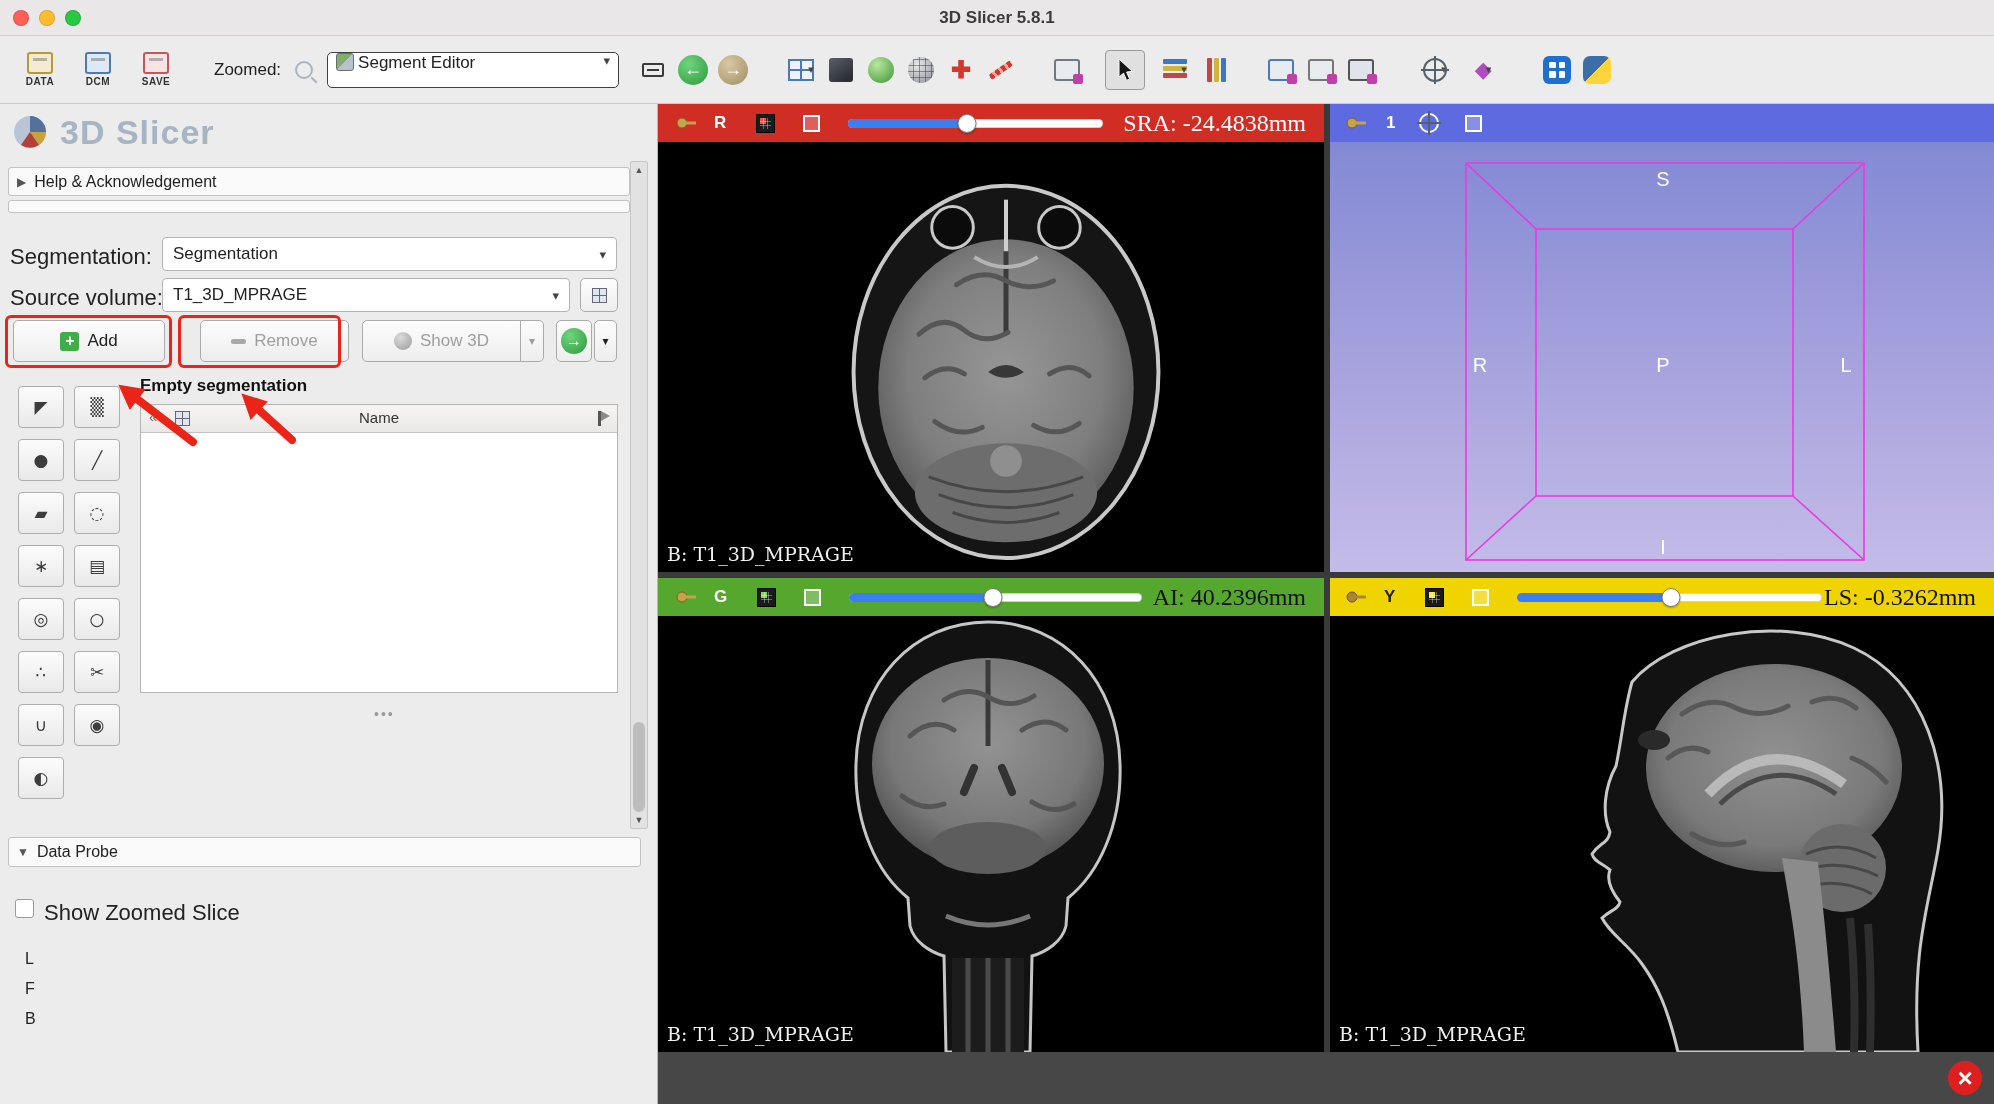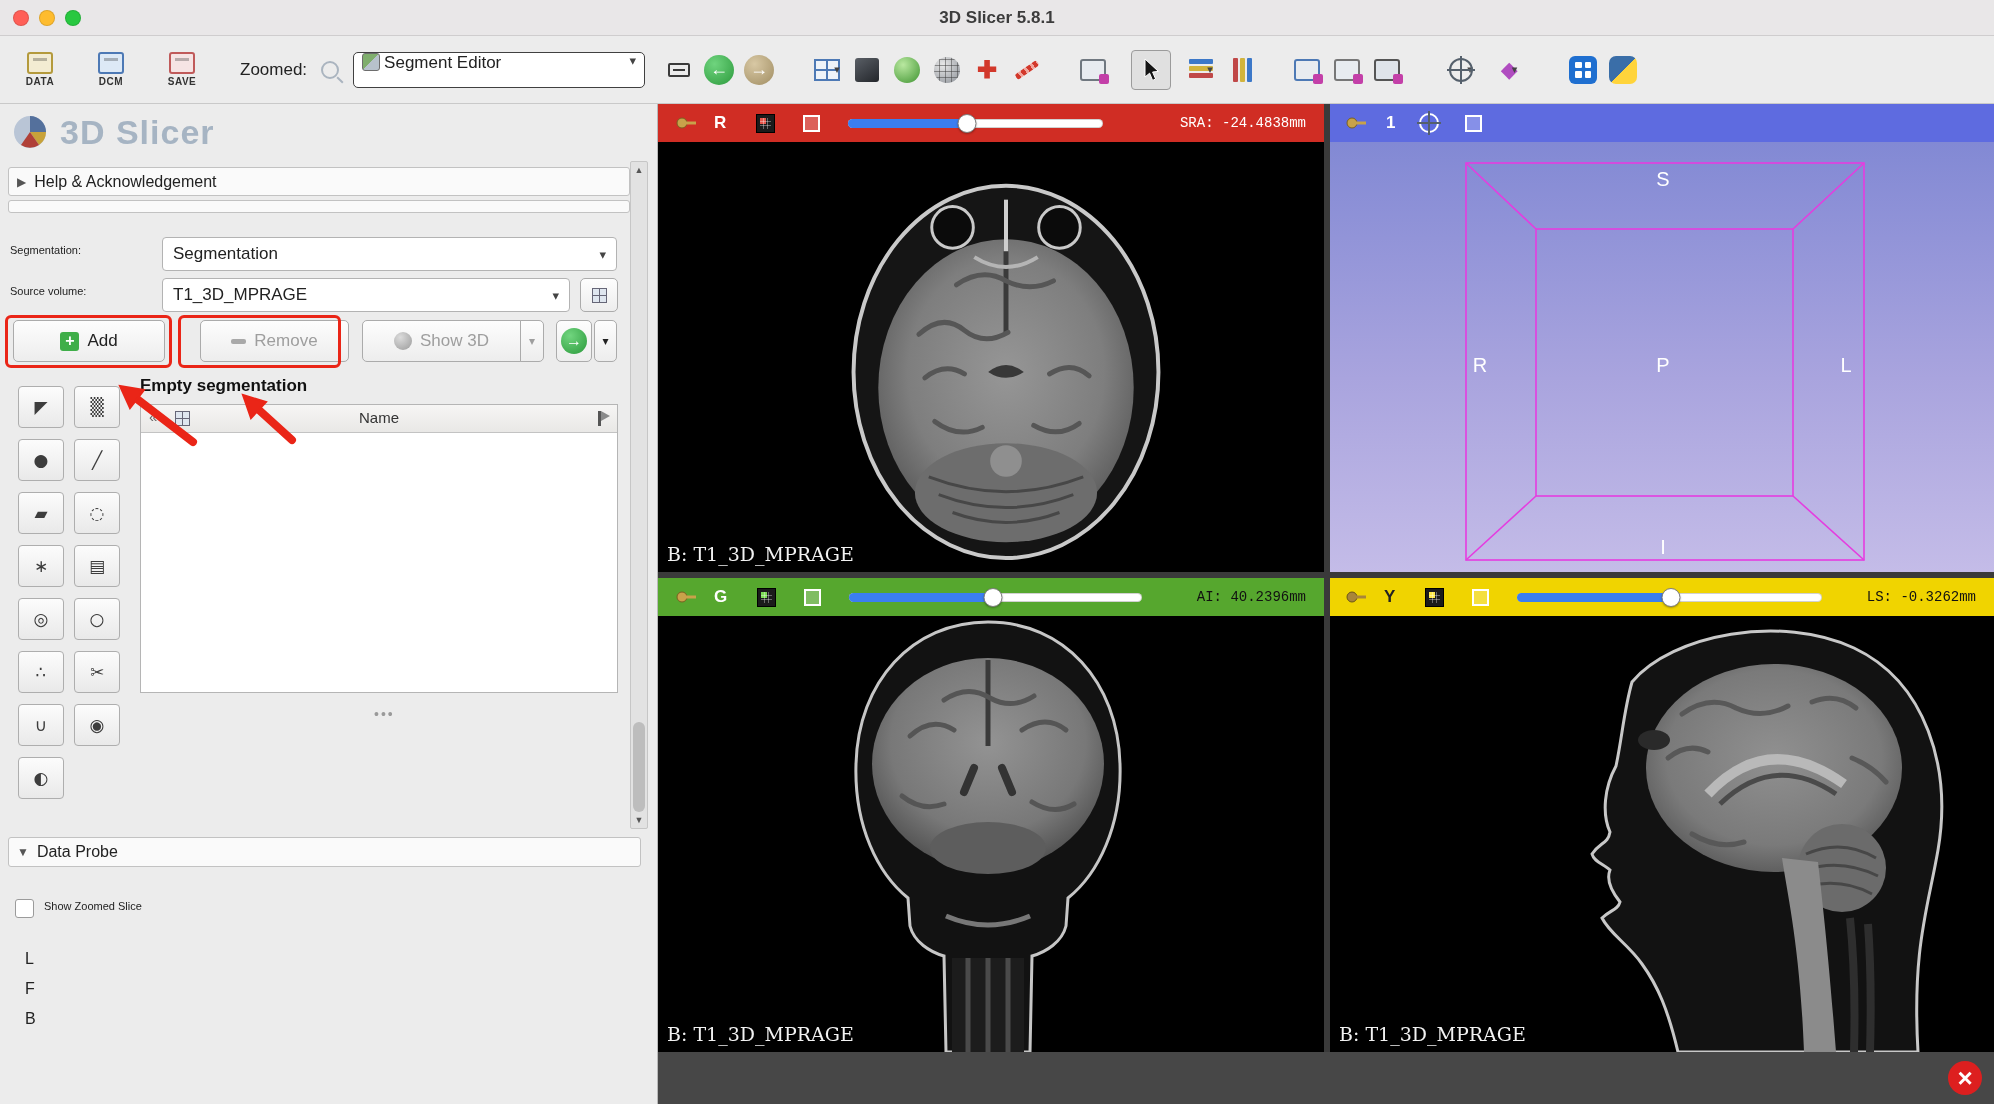--- a/index.html
+++ b/index.html
@@ -11,21 +11,21 @@
   .titlebar{position:absolute;left:0;top:0;width:100%;height:36px;background:#e9e7e8;
             border-bottom:1px solid #cfcdce;display:flex;align-items:center;justify-content:center}
   .traffic{position:absolute;left:13px;top:10px;display:flex;gap:10px}
   .tl{width:16px;height:16px;border-radius:50%;border:1px solid rgba(0,0,0,.12)}
   .tl.red{background:#ff5f57}.tl.yel{background:#febc2e}.tl.grn{background:#28c840}
   .title-text{font-weight:bold;font-size:17px;color:#3c3c3c}
 
   
   .toolbar{position:absolute;left:0;top:36px;width:100%;height:68px;background:#ececec;
            border-bottom:1px solid #c9c9c9;display:flex;align-items:center;padding:0 16px}
-  .tb-file{display:flex;gap:23px}
+  .tb-file{display:flex;gap:10px}
   .tb-file .fbtn{width:48px;height:52px;border:0;background:transparent;display:flex;flex-direction:column;
            align-items:center;justify-content:center;gap:2px;cursor:pointer}
   .fic{width:26px;height:22px;border:2px solid #5b7fae;border-radius:3px;background:#eef3f9;position:relative}
   .fbtn:nth-of-type(1) .fic{background:#f3ecd2;border-color:#b49a3c}
   .fbtn:nth-of-type(2) .fic{background:#dde9f6;border-color:#4d79b5}
   .fbtn:nth-of-type(3) .fic{background:#f6e4e4;border-color:#c05a5a}
   .fic::after{content:"";position:absolute;left:4px;top:4px;right:4px;height:3px;background:rgba(0,0,0,.25)}
   .flab{font-size:10px;font-weight:bold;color:#333;letter-spacing:.5px}
   .tb-label{margin-left:34px;font-size:17px;color:#222}
   .mag{width:18px;height:18px;border:2px solid #9aa7b5;border-radius:50%;position:relative;margin-left:14px;opacity:.8}
@@ -66,21 +66,21 @@
       linear-gradient(#4d79b5 0 0) 50% 0/2px 100% no-repeat,
       linear-gradient(#4d79b5 0 0) 0 50%/100% 2px no-repeat,#eef3f9}
   .hist{width:22px;height:14px;border:2px solid #3a3a3a;border-radius:2px;background:linear-gradient(#3a3a3a 0 0) 50% 50%/12px 2px no-repeat}
 
   
   .left-panel{position:absolute;left:0;top:104px;width:658px;height:1000px;background:#ececec;border-right:1px solid #b9b9b9}
   .logo-row{position:absolute;left:10px;top:8px;display:flex;align-items:center;gap:10px}
   .logo-text{font-size:34px;color:#a6b4c3;font-weight:600;letter-spacing:1px}
   .collapse-bar{position:absolute;left:8px;width:622px;background:#fafafa;border:1px solid #c2c2c2;border-radius:3px;
       display:flex;align-items:center;gap:8px;padding:0 8px;font-size:16px;color:#222}
-  .row-label{position:absolute;font-size:11px;color:#222}
+  .row-label{position:absolute;font-size:22px;color:#222}
   .p-combo{position:absolute;height:34px;background:#fff;border:1px solid #b3b3b3;border-radius:4px;
       display:flex;align-items:center;padding:0 10px;font-size:17px}
   .p-combo .chev{margin-left:auto;color:#444;font-size:13px}
   .btn{position:absolute;height:42px;background:linear-gradient(#fdfdfd,#ededed);border:1px solid #ababab;border-radius:5px;
        display:flex;align-items:center;justify-content:center;gap:8px;font-size:17px;color:#222;cursor:pointer}
   .btn.disabled{color:#9e9e9e}
   .plus-ic{width:19px;height:19px;background:#3fae49;border-radius:3px;color:#fff;font-weight:bold;font-size:16px;
        display:flex;align-items:center;justify-content:center;line-height:1}
   .minus-ic{width:15px;height:5px;background:#a9a9a9;border-radius:2px}
   .mini-sphere{width:18px;height:18px;border-radius:50%;background:radial-gradient(circle at 35% 30%,#dcdcdc,#9a9a9a)}
@@ -130,21 +130,21 @@
       background:repeating-linear-gradient(0deg,transparent 0 3px,rgba(255,255,255,.35) 3px 4px),
                  repeating-linear-gradient(90deg,transparent 0 3px,rgba(255,255,255,.35) 3px 4px)}
   .hdr-grid i{position:absolute;left:3px;top:3px;width:6px;height:6px;display:block}
   .v-red .hdr-grid i{background:#e8574c}.v-grn .hdr-grid i{background:#7ddc55}.v-yel .hdr-grid i{background:#ffe94a}
   .hdr-max{margin-left:28px;width:17px;height:17px;border:2px solid #fff;background:rgba(255,255,255,.25);flex:none;cursor:pointer}
   .slider{position:relative;height:9px;background:#fff;border-radius:5px;margin-left:28px;flex:none;cursor:pointer;
       box-shadow:inset 0 0 0 1px rgba(0,0,0,.18)}
   .slider-fill{position:absolute;left:0;top:0;bottom:0;background:#3b7ef0;border-radius:5px 0 0 5px}
   .slider-handle{position:absolute;top:-5px;width:19px;height:19px;background:#fff;border:1px solid #7e7e7e;border-radius:50%;
       transform:translateX(-50%);cursor:pointer;box-shadow:0 1px 2px rgba(0,0,0,.3)}
-  .offset-label{margin-left:auto;margin-right:18px;font-family:Liberation Mono, monospace;font-size:14px;color:#fff}
+  .offset-label{margin-left:auto;margin-right:18px;font-family:Liberation Serif, serif;font-size:24px;color:#fff}
   .v-grn .offset-label,.v-yel .offset-label{color:#111}
   .corner-label{position:absolute;left:9px;bottom:7px;color:#f2f2f2;font-family:"DejaVu Serif",serif;font-size:19px}
   .brain{position:absolute}
   .ori{position:absolute;width:26px;text-align:center;color:#fff;font-size:20px}
   .bottom-strip{position:absolute;left:0;top:948px;width:1336px;height:52px;background:#474747}
   .close-red{position:absolute;right:12px;top:9px;width:34px;height:34px;border-radius:50%;background:#dd1f1f;
       color:#fff;font-size:26px;font-weight:bold;display:flex;align-items:center;justify-content:center;cursor:pointer;line-height:1}
   .cursor-svg{display:block}
 </style>
 </head>

